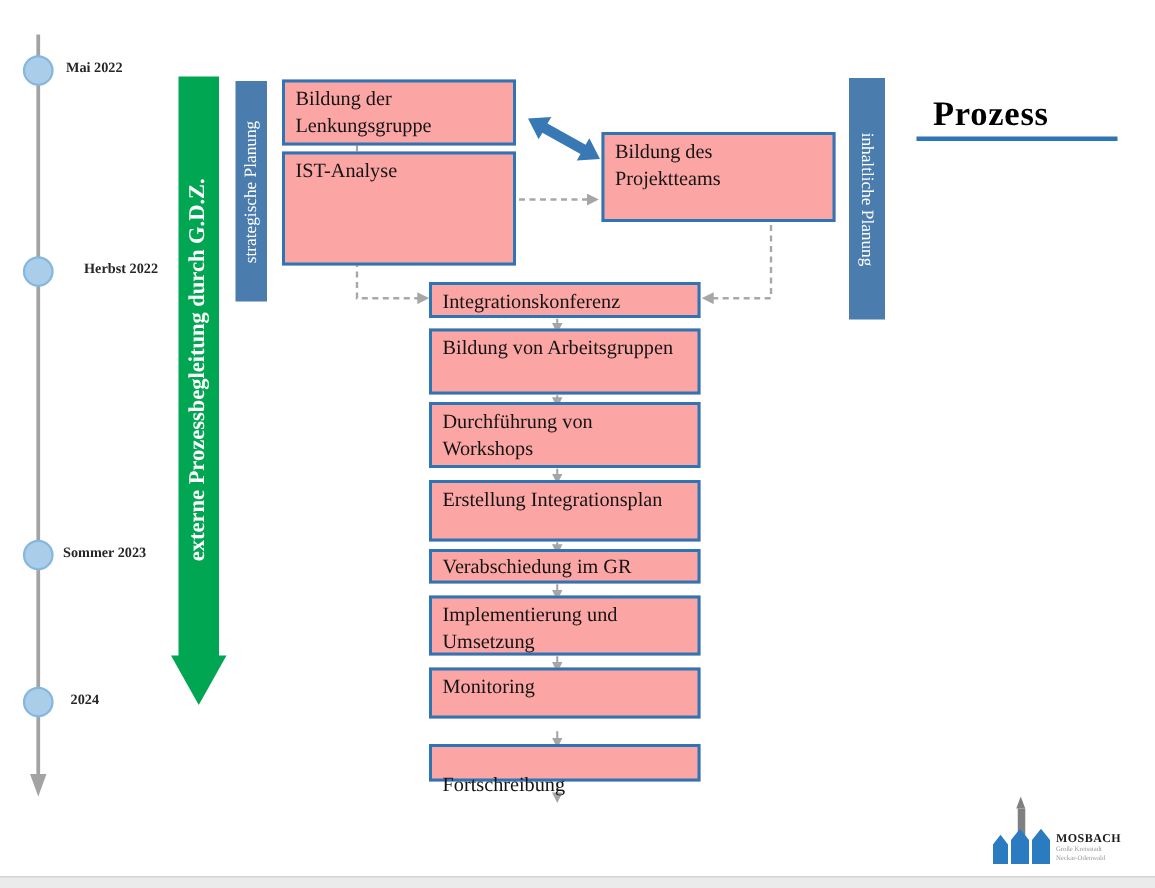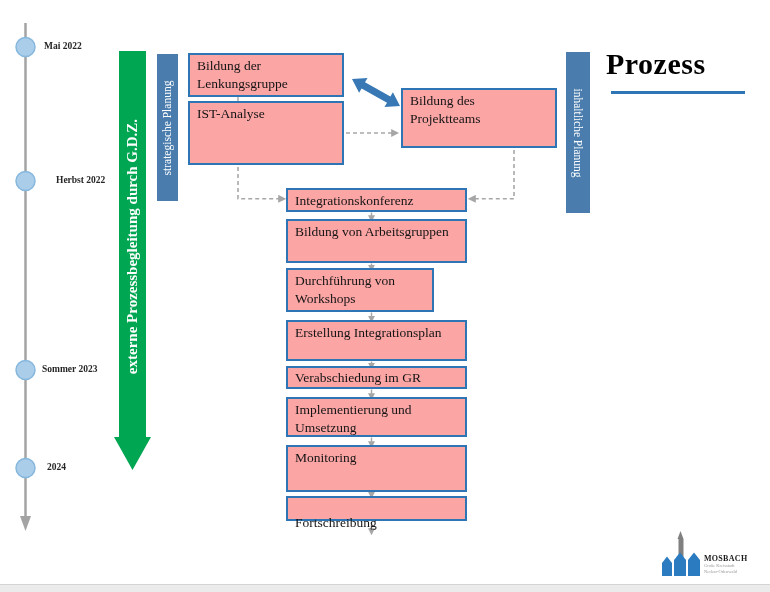--- a/index.html
+++ b/index.html
@@ -20,22 +20,22 @@
   .rot-down{transform:rotate(90deg);}
   .green-text-wrap{
     position:absolute;left:116px;top:52px;width:33px;height:388px;
     display:flex;align-items:center;justify-content:center;z-index:3;
   }
   .green-text-wrap span{
     white-space:nowrap;color:#ffffff;font-size:15px;font-weight:bold;transform:rotate(-90deg);
   }
   .ms-label{position:absolute;font-size:9.5px;font-weight:bold;color:#262626;z-index:3;}
   .title{
-    position:absolute;left:606px;top:47px;font-size:30px;font-weight:bold;color:#000;
-    letter-spacing:0.5px;z-index:3;margin:0;
+    position:absolute;left:606px;top:47px;font-size:23px;font-weight:bold;color:#000;
+    letter-spacing:0.5px;z-index:3;margin:16px;
   }
   .title-rule{position:absolute;left:611px;top:91px;width:134px;height:3px;background:#2e75b6;z-index:3;}
   .bottom-strip{
     position:absolute;left:0;top:584px;width:770px;height:8px;background:#ebebeb;
     border-top:1px solid #d4d4d4;box-sizing:border-box;z-index:2;
   }
   .logo{position:absolute;left:660px;top:531px;width:105px;height:48px;z-index:3;}
   .logo-text{position:absolute;left:44px;top:23px;}
   .logo-city{font-size:8px;font-weight:bold;color:#1a1a1a;letter-spacing:0.3px;}
   .logo-sub{font-size:4.5px;color:#9a9a9a;line-height:5.5px;}
@@ -94,30 +94,30 @@
   </div>
 
   <div class="vbar" style="left:157px;top:54px;width:21px;height:147px;">
     <span class="rot-up">strategische Planung</span>
   </div>
   <div class="vbar" style="left:566px;top:52px;width:24px;height:161px;">
     <span class="rot-down">inhaltliche Planung</span>
   </div>
 
   <div class="box" style="left:188px;top:53px;width:156px;height:44px;">Bildung der Lenkungsgruppe</div>
-  <div class="box" style="left:188px;top:101px;width:156px;height:64px;">IST-Analyse</div>
+  <div class="box" style="left:188px;top:101px;width:156px;height:76px;">IST-Analyse</div>
   <div class="box" style="left:401px;top:88px;width:156px;height:60px;">Bildung des Projektteams</div>
 
   <div class="box" style="left:286px;top:188px;width:181px;height:24px;">Integrationskonferenz</div>
   <div class="box" style="left:286px;top:219px;width:181px;height:44px;">Bildung von Arbeitsgruppen</div>
-  <div class="box" style="left:286px;top:268px;width:148px;height:44px;">Durchführung von Workshops</div>
+  <div class="box" style="left:286px;top:268px;width:181px;height:44px;">Durchführung von Workshops</div>
   <div class="box" style="left:286px;top:366px;width:181px;height:23px;padding-top:1px;">Verabschiedung im GR</div>
   <div class="box" style="left:286px;top:320px;width:181px;height:41px;">Erstellung Integrationsplan</div>
   <div class="box" style="left:286px;top:397px;width:181px;height:40px;">Implementierung und Umsetzung</div>
-  <div class="box" style="left:286px;top:445px;width:181px;height:47px;">Monitoring</div>
+  <div class="box" style="left:286px;top:445px;width:181px;height:34px;">Monitoring</div>
   <div class="box" style="left:286px;top:496px;width:181px;height:25px;padding-top:16px;">Fortschreibung</div>
 
   <h1 class="title">Prozess</h1>
   <div class="title-rule"></div>
 
   <div class="logo">
     <svg width="42" height="46" viewBox="0 0 42 46">
       <rect x="18.5" y="8" width="5" height="18" fill="#808080"></rect>
       <polygon points="17.5,8 23.5,8 20.5,0" fill="#808080"></polygon>
       <path d="M2,45 V32 L7,25.5 L12,32 V45 Z" fill="#2b7bc0"></path>

